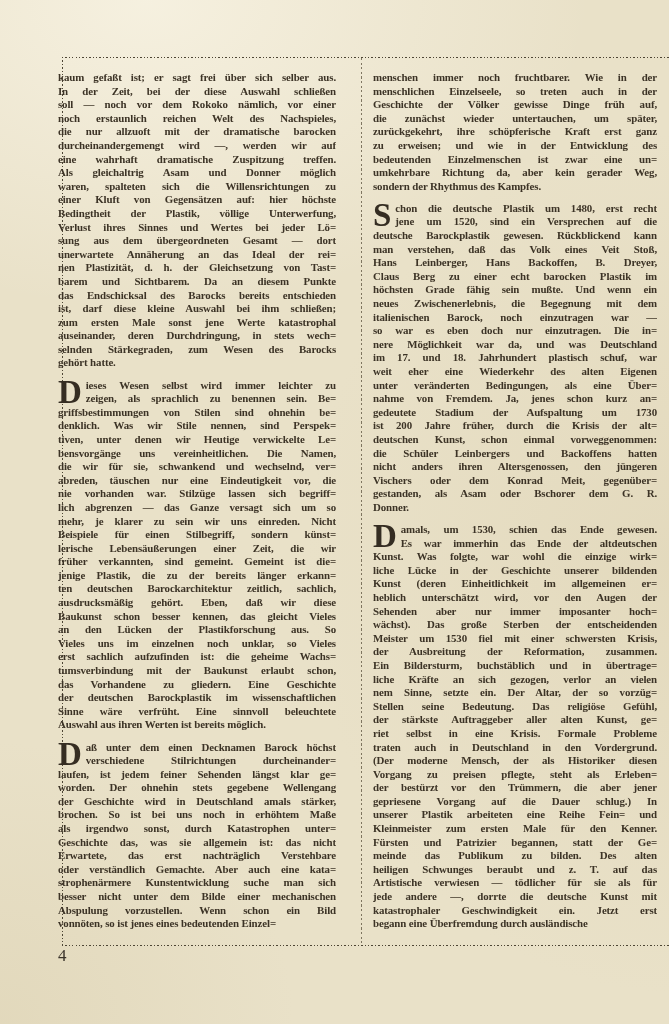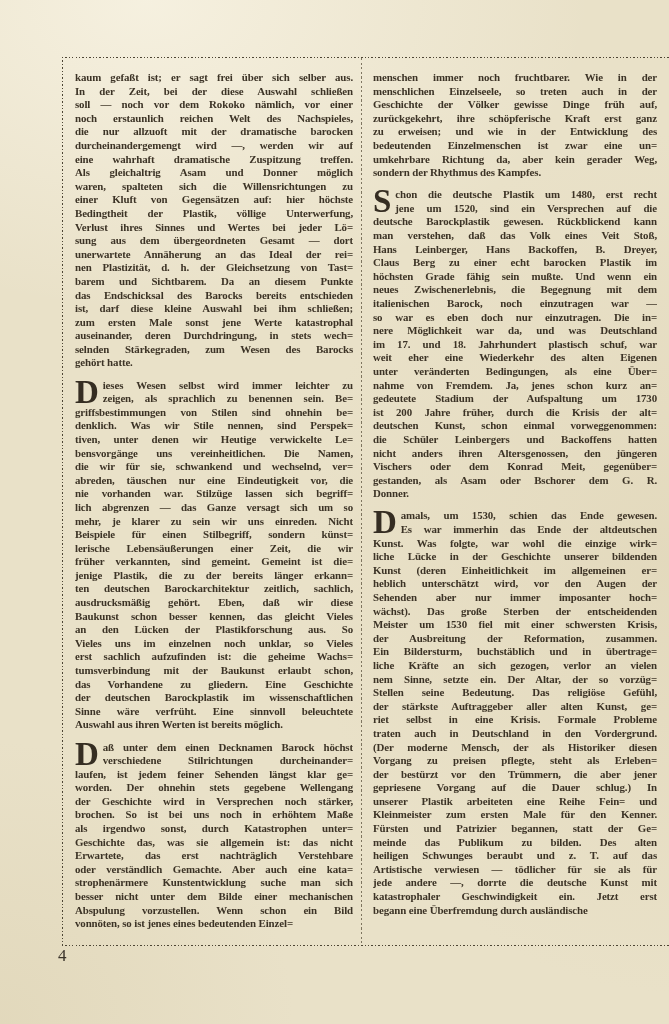--- a/index.html
+++ b/index.html
@@ -30,21 +30,21 @@
   .column {
     position: absolute; top: 71px;
     color: #3c332
 6;
     color: #3c3326;
     font-weight: bold;
     font-size: 10.9px;
     letter-spacing: -0.12px;
     line-height: 13.6px;
   }
-  .column.left  { left: 75px;  width: 278px; font-family: Liberation Serif, serif; }
+  .column.left  { left: 58px;  width: 278px; font-family: Liberation Serif, serif; }
   .column.right { left: 373px; width: 284px; }
   .para + .para { margin-top: 8.5px; }
   .line {
     height: 13.6px; overflow: hidden;
     text-align: justify; text-align-last: justify;
   }
   .line.last { text-align-last: left; }
   .dropcap {
     float: left;
     font-size: 33px; line-height: 26px; height: 26px;
@@ -119,37 +119,38 @@
         <div class="line">der deutschen Barockplastik im wissenschaftlichen</div>
         <div class="line">Sinne wäre verfrüht. Eine sinnvoll beleuchtete</div>
         <div class="line last">Auswahl aus ihren Werten ist bereits möglich.</div>
       </div>
       <div class="para">
         <span class="dropcap">D</span>
         <div class="line">aß unter dem einen Decknamen Barock höchst</div>
         <div class="line">verschiedene Stilrichtungen durcheinander=</div>
         <div class="line">laufen, ist jedem feiner Sehenden längst klar ge=</div>
         <div class="line">worden. Der ohnehin stets gegebene Wellengang</div>
-        <div class="line">der Geschichte wird in Versprechen noch stärker,</div>
+        <div class="line">der Geschichte wird in Deutschland amals stärker,</div>
         <div class="line">brochen. So ist bei uns noch in erhöhtem Maße</div>
         <div class="line">als irgendwo sonst, durch Katastrophen unter=</div>
         <div class="line">Geschichte das, was sie allgemein ist: das nicht</div>
         <div class="line">Erwartete, das erst nachträglich Verstehbare</div>
         <div class="line">oder verständlich Gemachte. Aber auch eine kata=</div>
         <div class="line">strophenärmere Kunstentwicklung suche man sich</div>
         <div class="line">besser nicht unter dem Bilde einer mechanischen</div>
         <div class="line">Abspulung vorzustellen. Wenn schon ein Bild</div>
         <div class="line last">vonnöten, so ist jenes eines bedeutenden Einzel=</div>
       </div>
     </div>
   <div class="column right">
       <div class="para">
         <div class="line">menschen immer noch fruchtbarer. Wie in der</div>
         <div class="line">menschlichen Einzelseele, so treten auch in der</div>
         <div class="line">Geschichte der Völker gewisse Dinge früh auf,</div>
+        <div class="line">die zunächst wieder untertauchen, um später,</div>
         <div class="line">zurückgekehrt, ihre schöpferische Kraft erst ganz</div>
         <div class="line">zu erweisen; und wie in der Entwicklung des</div>
         <div class="line">bedeutenden Einzelmenschen ist zwar eine un=</div>
         <div class="line">umkehrbare Richtung da, aber kein gerader Weg,</div>
         <div class="line last">sondern der Rhythmus des Kampfes.</div>
       </div>
       <div class="para">
         <span class="dropcap">S</span>
         <div class="line">chon die deutsche Plastik um 1480, erst recht</div>
         <div class="line">jene um 1520, sind ein Versprechen auf die</div>

